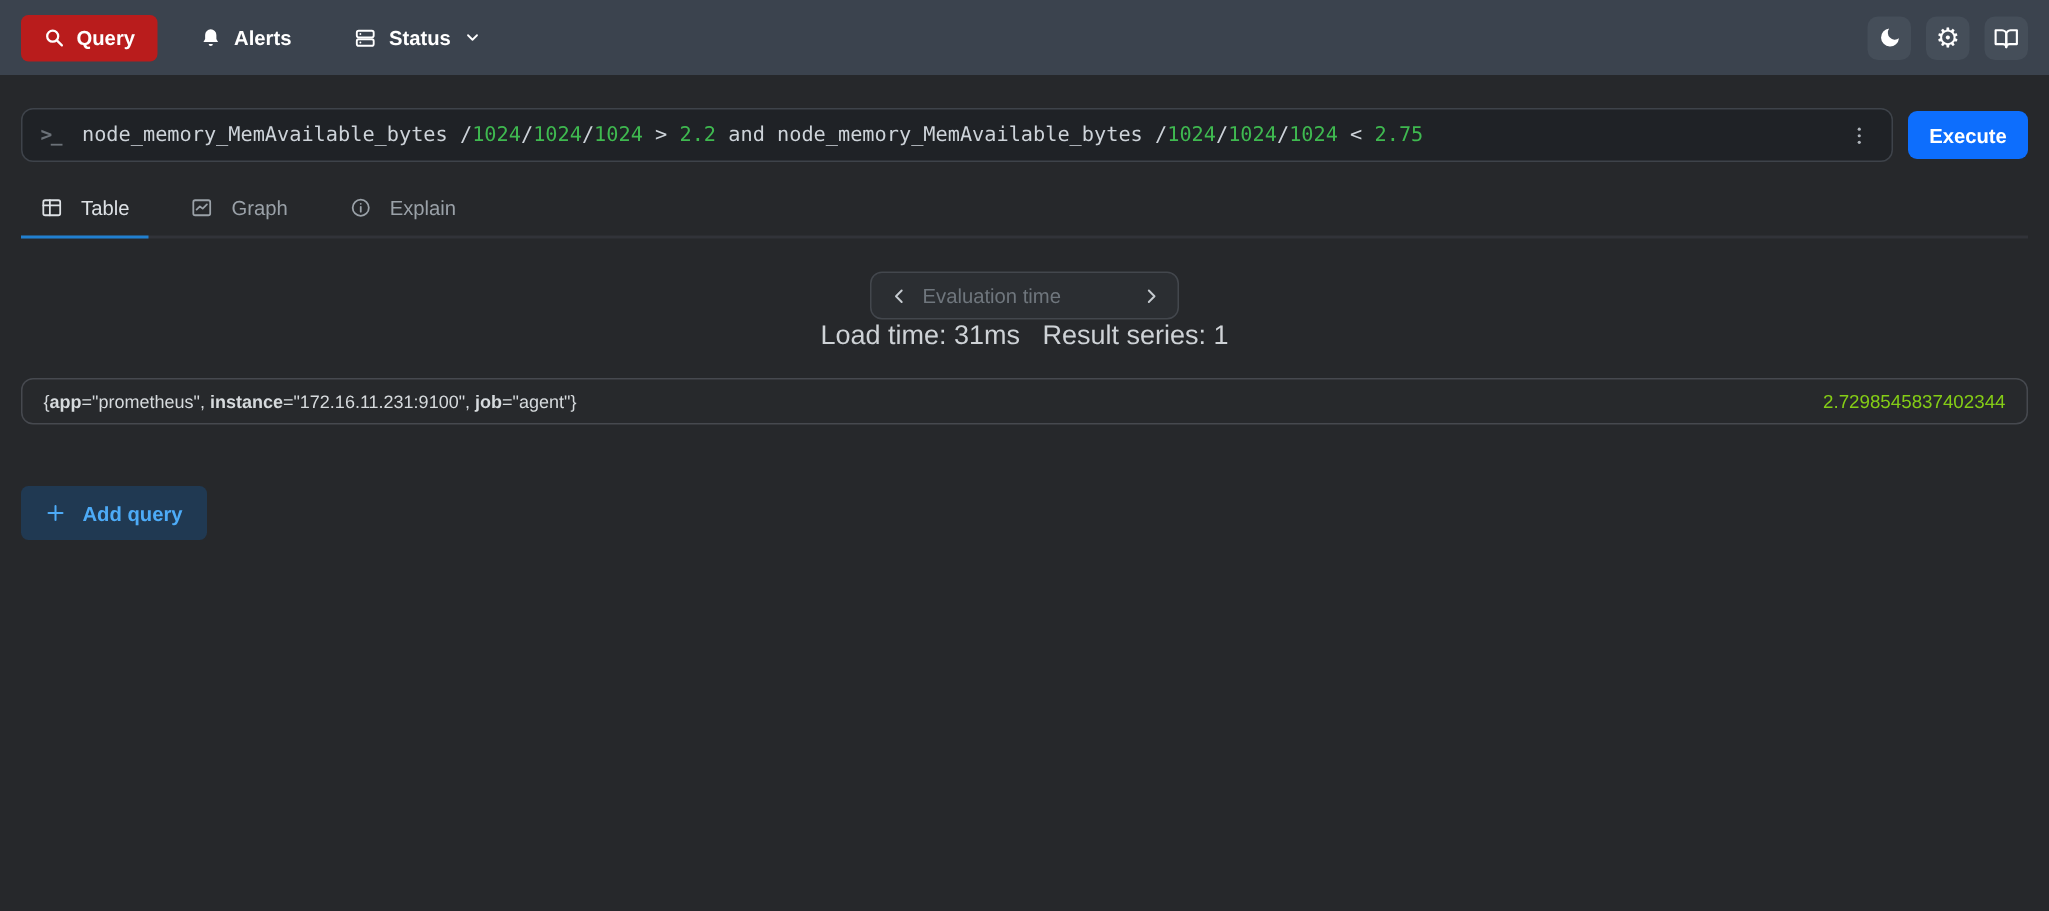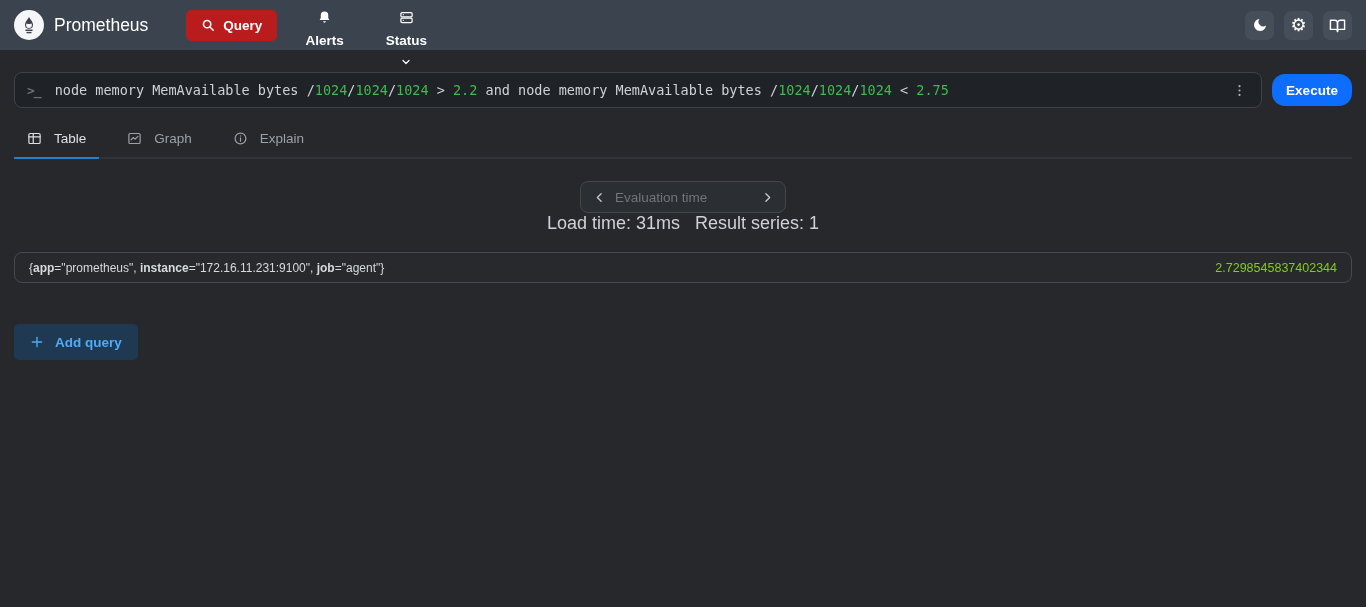--- a/index.html
+++ b/index.html
@@ -28,21 +28,21 @@
   .brand-text { font-size: 17.5px; color: #ffffff; margin-right: 38px; }
   .nav-items { display: flex; align-items: center; }
   .nav-pill {
     display: flex; align-items: center; gap: 8px;
     background: #b91c1c; color: #fff; font-weight: 700; font-size: 13.5px;
     padding: 0 15px; height: 31px; border-radius: 5px; cursor: pointer;
   }
   .nav-link {
     display: flex; align-items: center; gap: 8px;
     color: #ffffff; font-weight: 700; font-size: 13.5px;
-    padding: 0 14px; height: 31px; margin-left: 14px; cursor: pointer; border-radius: 5px; flex-direction: column;
+    padding: 0 14px; height: 31px; margin-left: 14px; cursor: pointer; border-radius: 5px;
   }
   .nav-spacer { flex: 1; }
   .icon-btn {
     width: 29px; height: 29px; margin-left: 10px;
     background: #454e59; border: none; border-radius: 7px;
     color: #ffffff; display: flex; align-items: center; justify-content: center;
     cursor: pointer; font-size: 18px;
   }
 
   
@@ -72,21 +72,21 @@
   }
   .tok-metric, .tok-operator, .tok-keyword { color: #cdd3d9; }
   .tok-number { color: #3fb950; }
   .kebab-btn {
     background: none; border: none; color: #aeb4ba; cursor: pointer;
     width: 24px; height: 24px; display: flex; align-items: center; justify-content: center;
   }
   .execute-btn {
     width: 80px; height: 32px;
     background: #0d6efd; color: #ffffff;
-    border: none; border-radius: 13px;
+    border: none; border-radius: 6px;
     font-family: "Liberation Sans", sans-serif;
     font-weight: 700; font-size: 13.5px; cursor: pointer;
   }
 
   
   .tabbar {
     display: flex; align-items: flex-end;
     margin: 14px 14px 0 14px;
     border-bottom: 2px solid #313339;
   }
@@ -150,30 +150,20 @@
     font-family: "Liberation Sans", sans-serif;
     cursor: pointer;
   }
 </style>
 </head>
 <body>
 
 <div class="app">
 
   <header class="navbar">
-    <div class="brand">
-      <span class="logo-circle">
-        <svg width="22" height="22" viewBox="0 0 30 30">
-          <path fill="#3b434e" d="M15 4 C13 8 9.5 10.5 9.5 14.7 a5.5 5.5 0 0 0 11 0 C20.5 10.5 17 8 15 4 z M12.2 12.5 c1 1.6 4.6 1.6 5.6 0 c0.8 1 1.2 1.7 1.2 2.6 a4 4 0 0 1 -8 0 c0 -0.9 0.4 -1.6 1.2 -2.6 z"></path>
-          <rect fill="#3b434e" x="10.2" y="21.2" width="9.6" height="2"></rect>
-          <rect fill="#3b434e" x="11.6" y="24.4" width="6.8" height="1.9"></rect>
-        </svg>
-      </span>
-      <span class="brand-text">Prometheus</span>
-    </div>
 
     <nav class="nav-items">
       <a class="nav-pill">
         <span>
           <svg width="14" height="14" viewBox="0 0 24 24" fill="none" stroke="#ffffff" stroke-width="2.6" stroke-linecap="round">
             <circle cx="10.5" cy="10.5" r="6.3"></circle>
               <line x1="15.3" y1="15.3" x2="21" y2="21"></line>
           </svg>
         </span>
         <span>Query</span>

